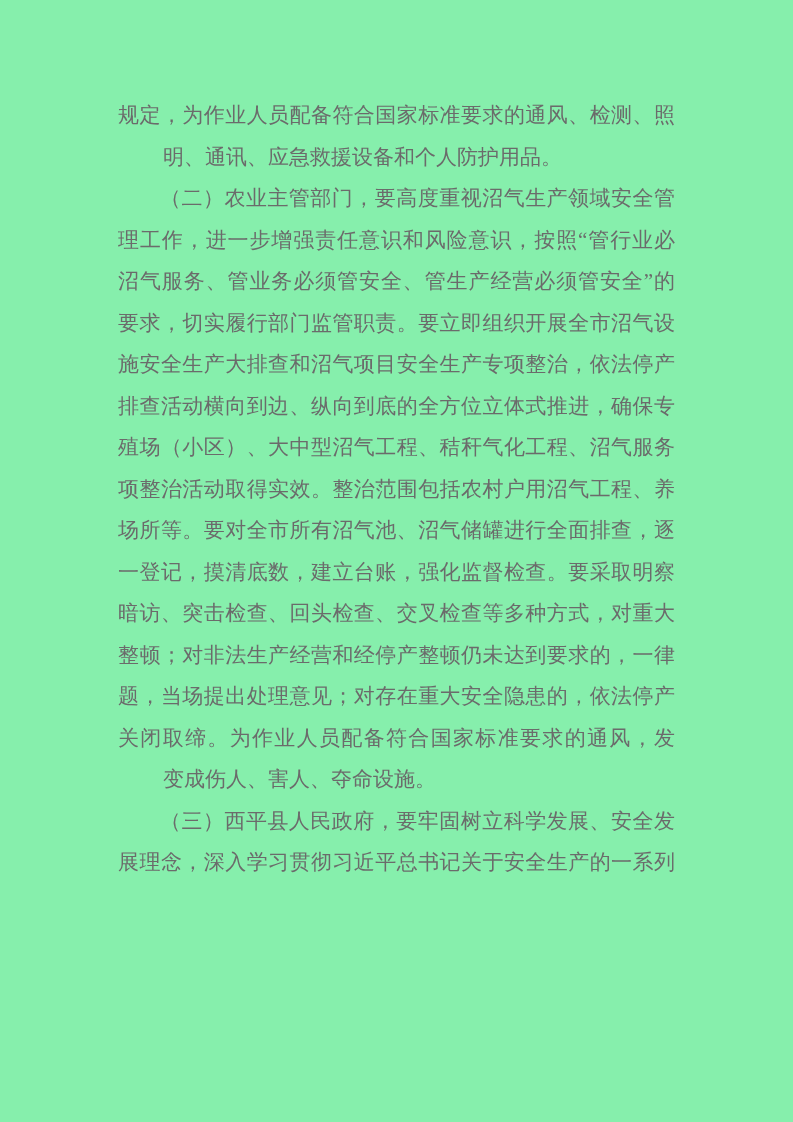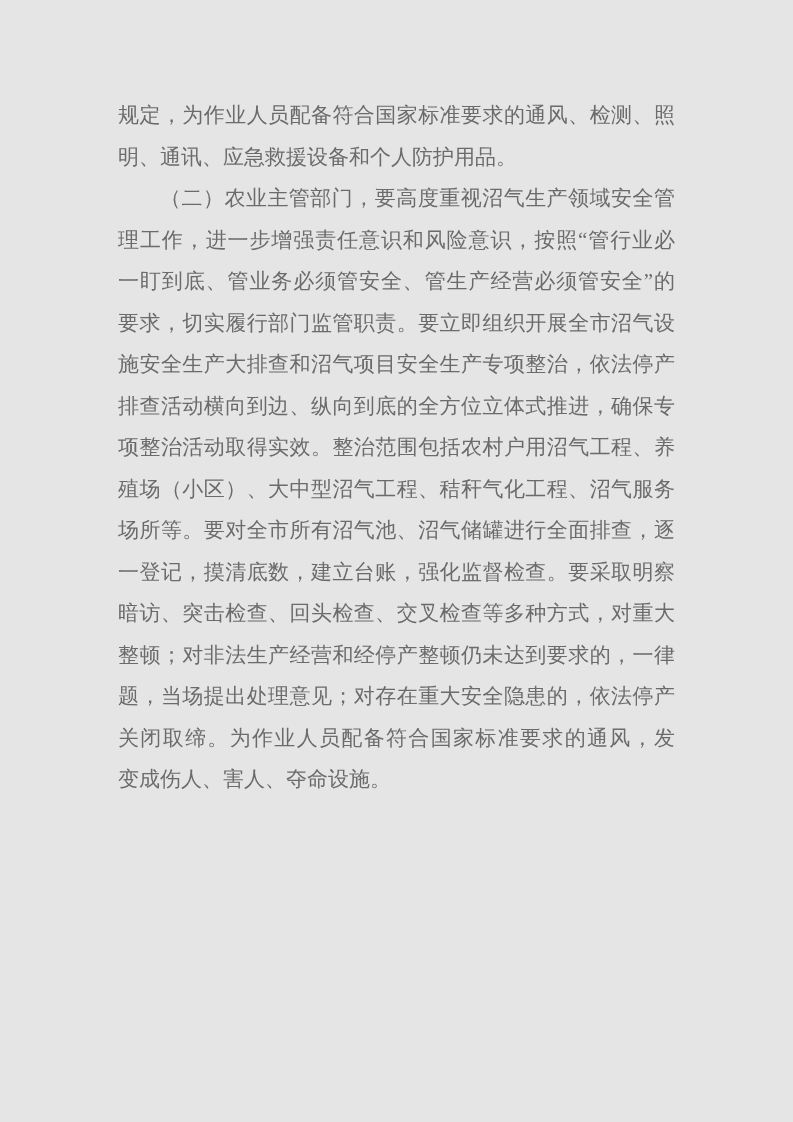--- a/index.html
+++ b/index.html
@@ -4,21 +4,21 @@
 <style>
   html, body {
     margin: 0;
     padding: 0;
     background: #ffffff;
   }
   .page {
     position: relative;
     width: 793px;
     height: 1122px;
-    background: #e5e5e5;
+    background: #86efac;
     overflow: hidden;
     font-family: "Liberation Serif", "DejaVu Serif", serif;
   }
   .text-block {
     position: absolute;
     top: 95px;
     left: 118px;
     width: 557px;
     color: #6b6b6b;
     font-size: 21px;
@@ -34,42 +34,47 @@
     white-space: nowrap;
     text-align: justify;
     text-align-last: justify;
   }
   .line.indent {
     padding-left: 42px;
   }
   .line.para-end {
     text-align-last: left;
     white-space: normal;
+    margin-left: 45px;
   }
 </style>
 </head>
 <body>
 
 <div class="page">
   <div class="text-block" style="color: rgb(107, 107, 107);">
       <div class="paragraph">
         <div class="line">规定，为作业人员配备符合国家标准要求的通风、检测、照</div>
         <div class="line para-end">明、通讯、应急救援设备和个人防护用品。</div>
       </div>
       <div class="paragraph">
         <div class="line indent">（二）农业主管部门，要高度重视沼气生产领域安全管</div>
         <div class="line">理工作，进一步增强责任意识和风险意识，按照“管行业必</div>
-        <div class="line">一盯到底、管业务必须管安全、管生产经营必须管安全”的</div>
+        <div class="line">沼气服务、管业务必须管安全、管生产经营必须管安全”的</div>
         <div class="line">要求，切实履行部门监管职责。要立即组织开展全市沼气设</div>
         <div class="line">施安全生产大排查和沼气项目安全生产专项整治，依法停产</div>
         <div class="line">排查活动横向到边、纵向到底的全方位立体式推进，确保专</div>
+        <div class="line">殖场（小区）、大中型沼气工程、秸秆气化工程、沼气服务</div>
         <div class="line">项整治活动取得实效。整治范围包括农村户用沼气工程、养</div>
-        <div class="line">殖场（小区）、大中型沼气工程、秸秆气化工程、沼气服务</div>
         <div class="line">场所等。要对全市所有沼气池、沼气储罐进行全面排查，逐</div>
         <div class="line">一登记，摸清底数，建立台账，强化监督检查。要采取明察</div>
         <div class="line">暗访、突击检查、回头检查、交叉检查等多种方式，对重大</div>
         <div class="line">整顿；对非法生产经营和经停产整顿仍未达到要求的，一律</div>
         <div class="line">题，当场提出处理意见；对存在重大安全隐患的，依法停产</div>
         <div class="line">关闭取缔。为作业人员配备符合国家标准要求的通风，发</div>
         <div class="line para-end">变成伤人、害人、夺命设施。</div>
       </div>
+      <div class="paragraph">
+        <div class="line indent">（三）西平县人民政府，要牢固树立科学发展、安全发</div>
+        <div class="line">展理念，深入学习贯彻习近平总书记关于安全生产的一系列</div>
+      </div>
     </div>
 </div>
 
 </body></html>

